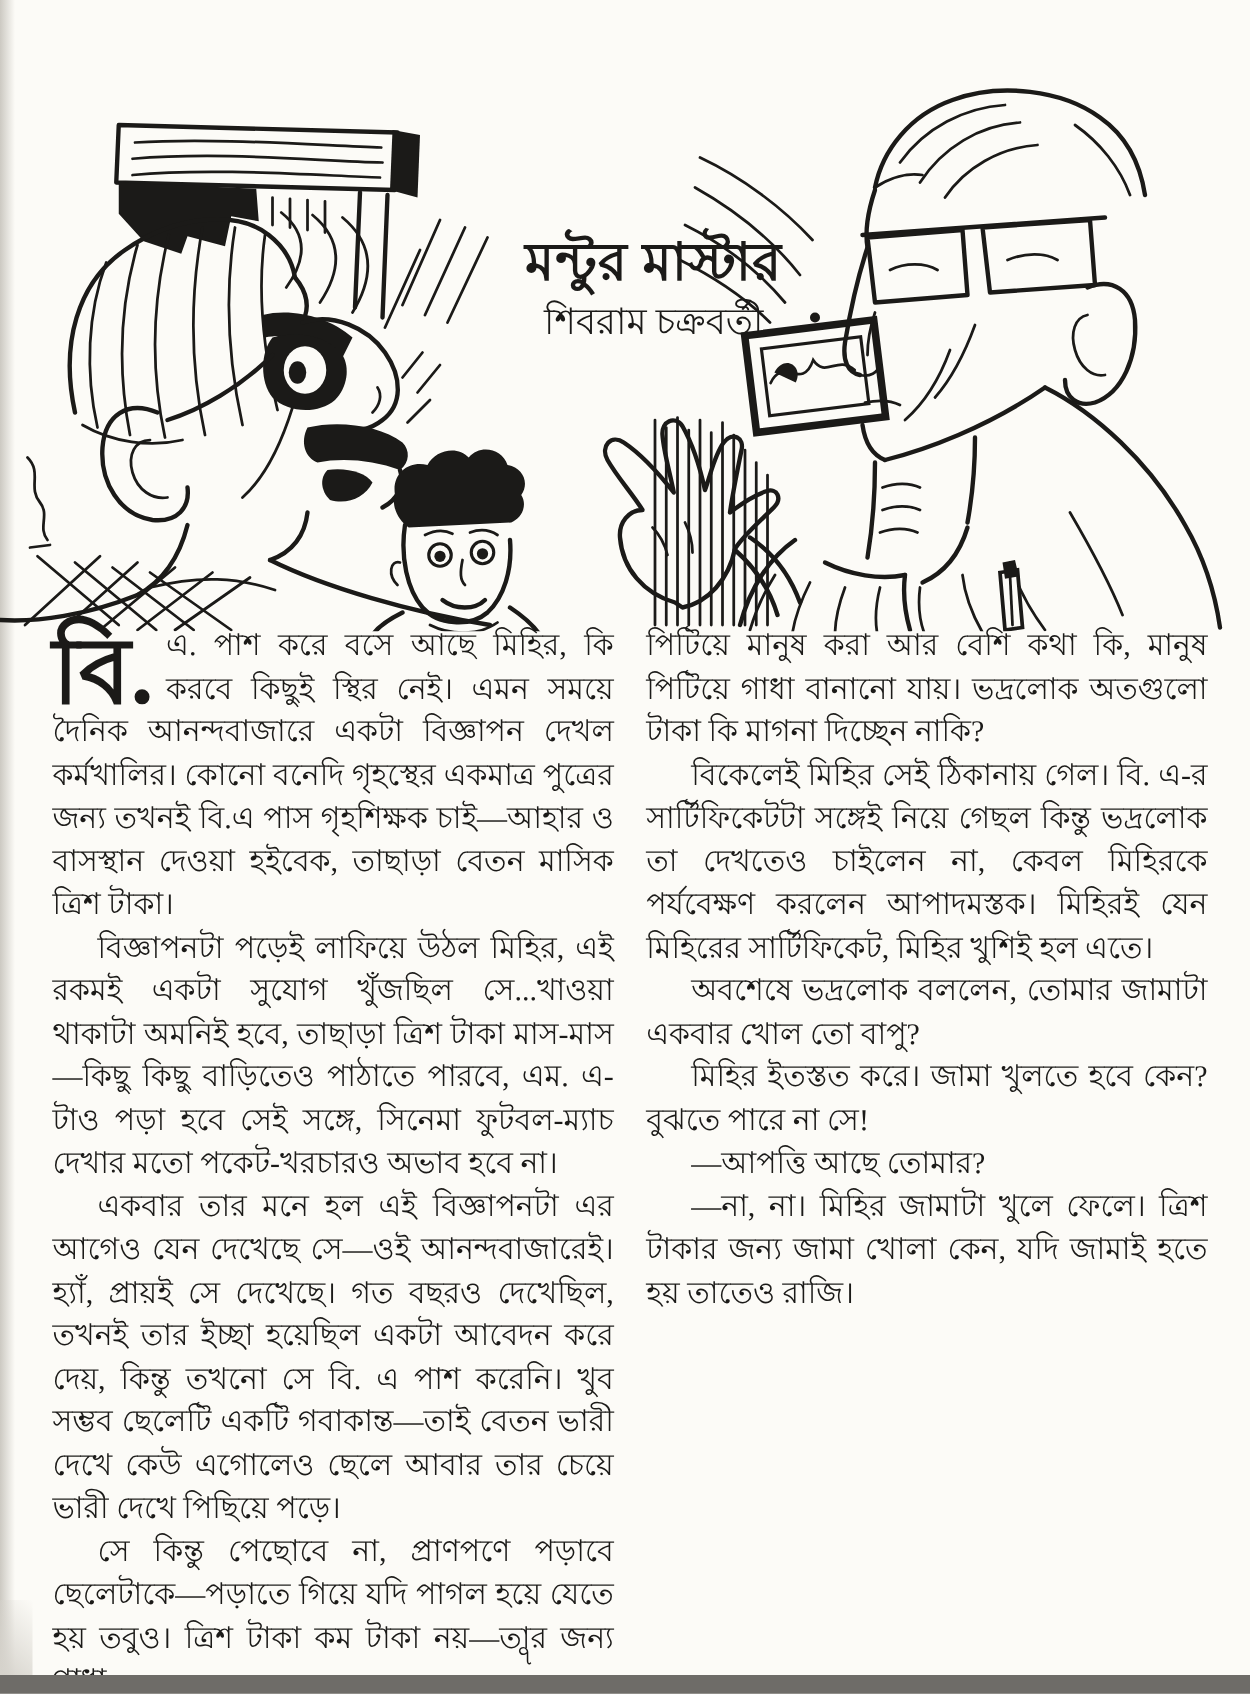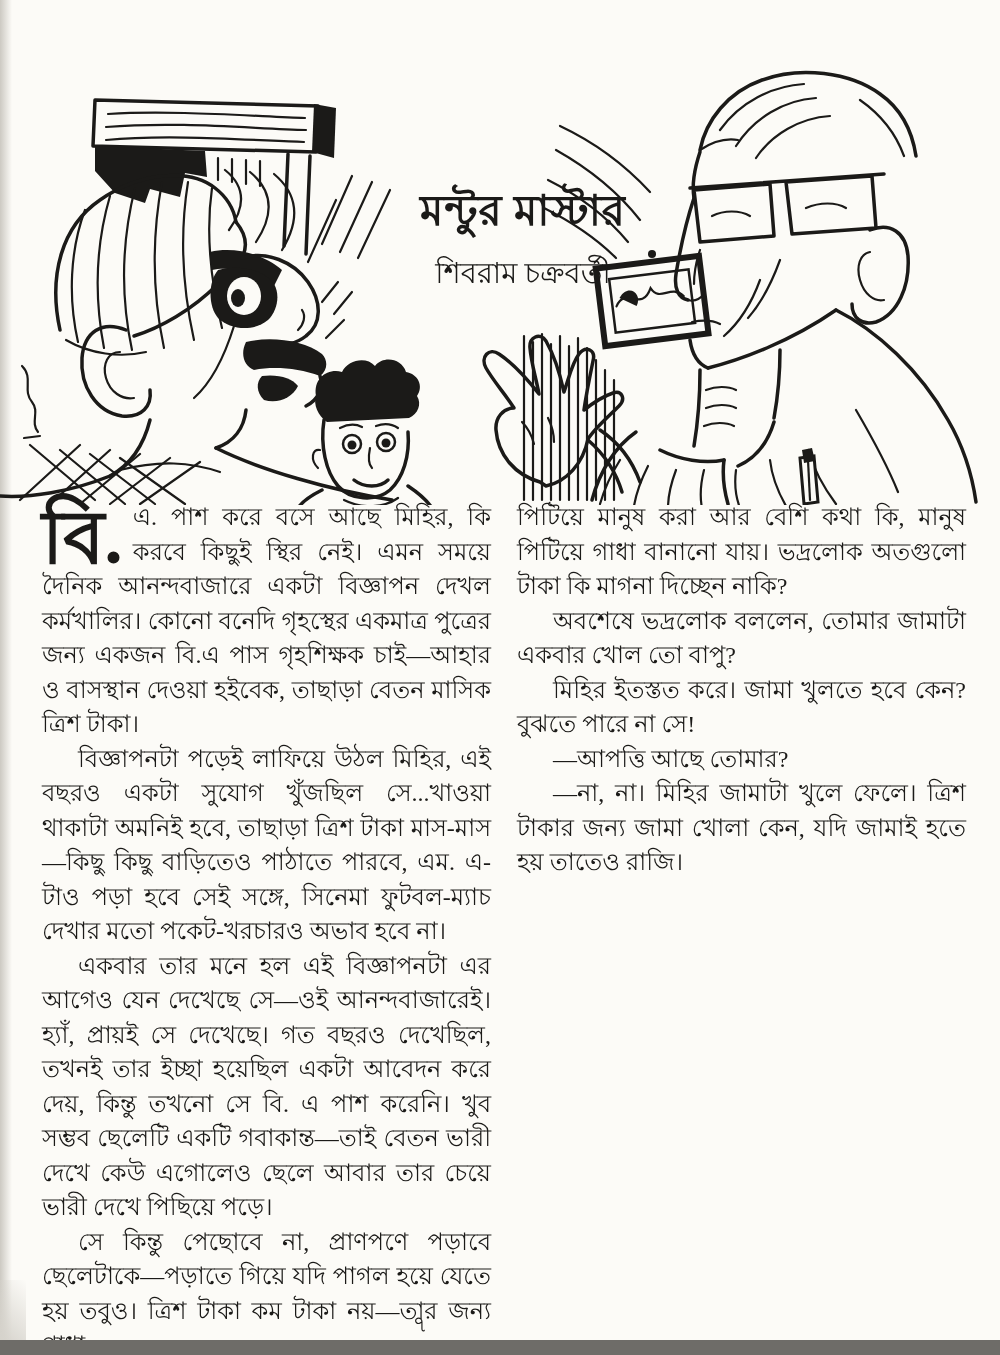--- a/index.html
+++ b/index.html
@@ -15,21 +15,21 @@
   .corner-shade{
     position:absolute;left:0;bottom:0;width:26px;height:60px;
     background:linear-gradient(45deg,#d6d3cc,rgba(252,251,247,0));
   }
   .illustration{position:absolute;top:30px;left:0;width:1000px;height:475px;}
   .illustration svg{display:block;width:1000px;height:475px;}
   .title-block{position:absolute;left:383px;top:188px;width:280px;text-align:center;}
   .story-title{
     font-size:42px;font-weight:bold;margin:0;letter-spacing:1px;line-height:1.1;
   }
-  .story-author{font-size:29px;margin-top:16px;}
+  .story-author{font-size:29px;}
   .text-columns{
     position:absolute;top:500px;left:42px;right:34px;display:flex;gap:26px;
   }
   .col{flex:1;min-width:0;}
   .col p{
     margin:0;font-size:24px;line-height:34.5px;text-align:justify;text-indent:36px;
   }
   .col p.flush{text-indent:0;}
   .dropcap{
     float:left;font-size:74px;line-height:60px;font-weight:bold;
@@ -172,27 +172,28 @@
     </svg>
   </div>
 
   <div class="title-block">
     <h1 class="story-title">মন্টুর মাস্টার</h1>
     <div class="story-author">শিবরাম চক্রবর্তী</div>
   </div>
 
   <div class="text-columns">
     <div class="col">
-      <p class="flush"><span class="dropcap">বি.</span><span>এ. পাশ করে বসে আছে মিহির, কি করবে কিছুই স্থির নেই। এমন সময়ে দৈনিক আনন্দবাজারে একটা বিজ্ঞাপন দেখল কর্মখালির। কোনো বনেদি গৃহস্থের একমাত্র পুত্রের জন্য একজন বি.এ পাস গৃহশিক্ষক চাই—আহার ও বাসস্থান দেওয়া হইবেক, তাছাড়া বেতন মাসিক ত্রিশ টাকা।</span></p>
-      <p>বিজ্ঞাপনটা পড়েই লাফিয়ে উঠল মিহির, এই বছরও একটা সুযোগ খুঁজছিল সে...খাওয়া থাকাটা অমনিই হবে, তাছাড়া ত্রিশ টাকা মাস-মাস—কিছু কিছু বাড়িতেও পাঠাতে পারবে, এম. এ-টাও পড়া হবে সেই সঙ্গে, সিনেমা ফুটবল-ম্যাচ দেখার মতো পকেট-খরচারও অভাব হবে না।</p>
+      <p class="flush"><span class="dropcap">বি.</span><span>এ. পাশ করে বসে আছে মিহির, কি করবে কিছুই স্থির নেই। এমন সময়ে দৈনিক আনন্দবাজারে একটা বিজ্ঞাপন দেখল কর্মখালির। কোনো বনেদি গৃহস্থের একমাত্র পুত্রের জন্য তখনই বি.এ পাস গৃহশিক্ষক চাই—আহার ও বাসস্থান দেওয়া হইবেক, তাছাড়া বেতন মাসিক ত্রিশ টাকা।</span></p>
+      <p>বিজ্ঞাপনটা পড়েই লাফিয়ে উঠল মিহির, এই রকমই একটা সুযোগ খুঁজছিল সে...খাওয়া থাকাটা অমনিই হবে, তাছাড়া ত্রিশ টাকা মাস-মাস—কিছু কিছু বাড়িতেও পাঠাতে পারবে, এম. এ-টাও পড়া হবে সেই সঙ্গে, সিনেমা ফুটবল-ম্যাচ দেখার মতো পকেট-খরচারও অভাব হবে না।</p>
       <p>একবার তার মনে হল এই বিজ্ঞাপনটা এর আগেও যেন দেখেছে সে—ওই আনন্দবাজারেই। হ্যাঁ, প্রায়ই সে দেখেছে। গত বছরও দেখেছিল, তখনই তার ইচ্ছা হয়েছিল একটা আবেদন করে দেয়, কিন্তু তখনো সে বি. এ পাশ করেনি। খুব সম্ভব ছেলেটি একটি গবাকান্ত—তাই বেতন ভারী দেখে কেউ এগোলেও ছেলে আবার তার চেয়ে ভারী দেখে পিছিয়ে পড়ে।</p>
       <p>সে কিন্তু পেছোবে না, প্রাণপণে পড়াবে ছেলেটাকে—পড়াতে গিয়ে যদি পাগল হয়ে যেতে হয় তবুও। ত্রিশ টাকা কম টাকা নয়—তার জন্য গাধা</p>
     </div>
     <div class="col">
       <p class="flush">পিটিয়ে মানুষ করা আর বেশি কথা কি, মানুষ পিটিয়ে গাধা বানানো যায়। ভদ্রলোক অতগুলো টাকা কি মাগনা দিচ্ছেন নাকি?</p>
+      <p>বিকেলেই মিহির সেই ঠিকানায় গেল। বি. এ-র সার্টিফিকেটটা সঙ্গেই নিয়ে গেছল কিন্তু ভদ্রলোক তা দেখতেও চাইলেন না, কেবল মিহিরকে পর্যবেক্ষণ করলেন আপাদমস্তক। মিহিরই যেন মিহিরের সার্টিফিকেট, মিহির খুশিই হল এতে।</p>
       <p>অবশেষে ভদ্রলোক বললেন, তোমার জামাটা একবার খোল তো বাপু?</p>
       <p>মিহির ইতস্তত করে। জামা খুলতে হবে কেন? বুঝতে পারে না সে!</p>
       <p>—আপত্তি আছে তোমার?</p>
       <p>—না, না। মিহির জামাটা খুলে ফেলে। ত্রিশ টাকার জন্য জামা খোলা কেন, যদি জামাই হতে হয় তাতেও রাজি।</p>
     </div>
   </div>
 
   <div class="page-number">৭</div>
 </div>
 

